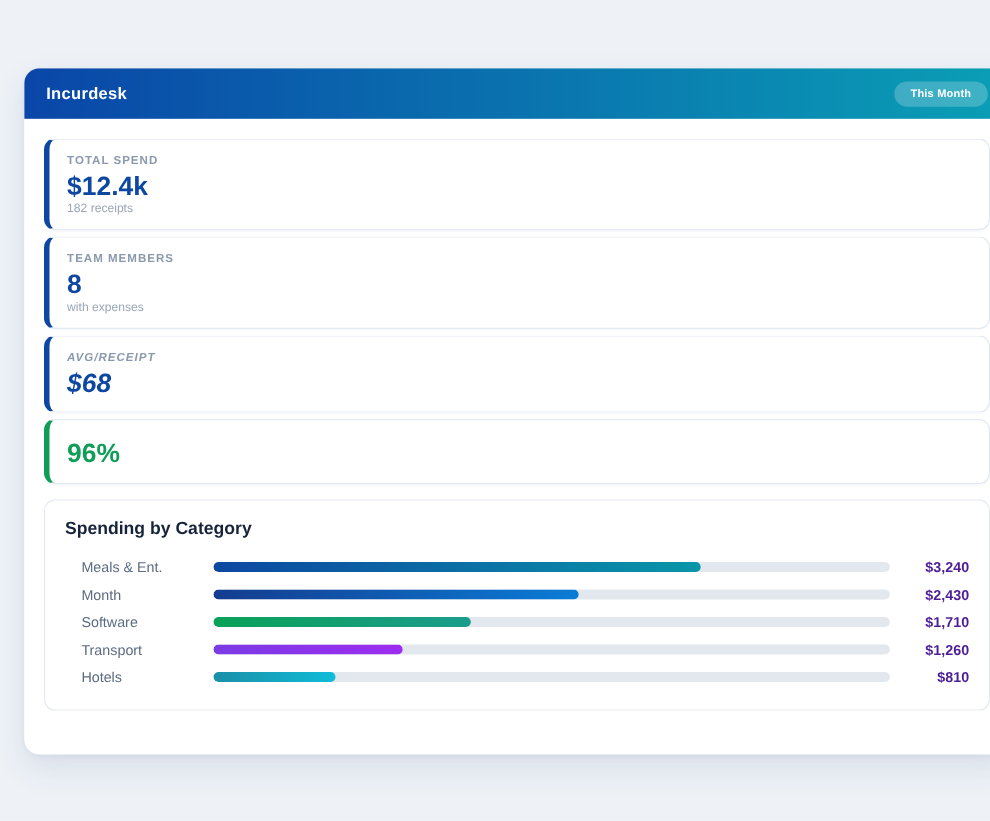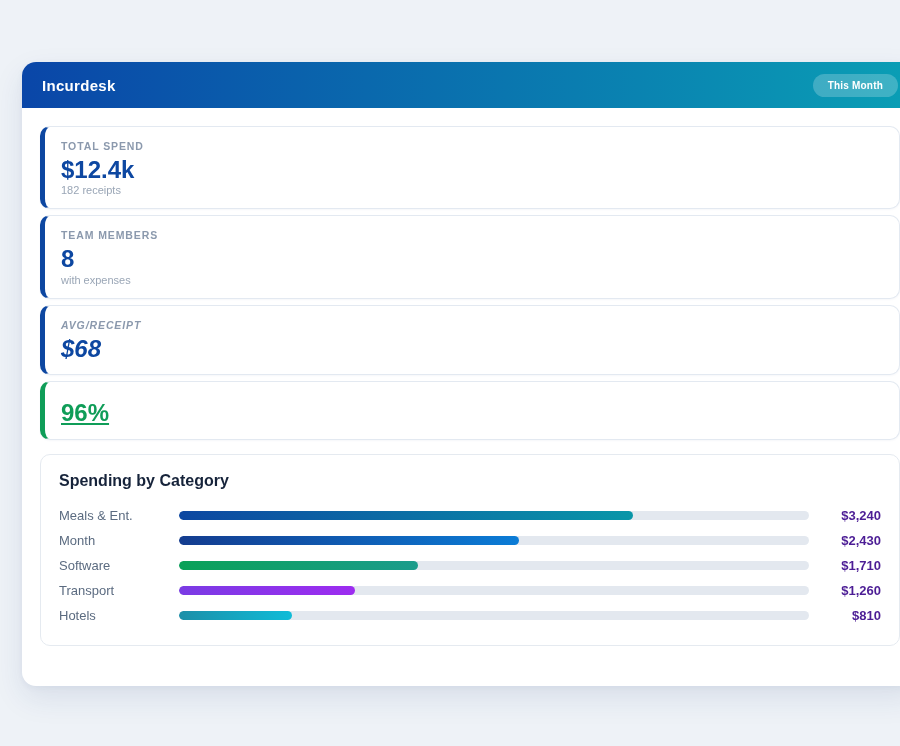--- a/index.html
+++ b/index.html
@@ -90,20 +90,21 @@
   .category-row {
     display: flex;
     align-items: center;
     height: 25px;
   }
   .category-label {
     width: 120px;
     flex: 0 0 120px;
     font-size: 13px;
     color: #5b6b80;
+    margin-left: 15px;
   }
   .bar-track {
     flex: 1;
     height: 9px;
     background: #e3e8ef;
     border-radius: 5px;
     overflow: hidden;
     margin-right: 10px;
   }
   .bar-fill {
@@ -142,21 +143,21 @@
       <div class="stat-sub">with expenses</div>
     </div>
 
     <div class="stat-card" style="border-left-color: rgb(13, 71, 161); font-style: italic;">
       <div class="stat-label">AVG/RECEIPT</div>
       <div class="stat-value" style="color: rgb(13, 71, 161);">$68</div>
 
     </div>
 
     <div class="stat-card" style="border-left-color: rgb(15, 157, 88);">
-      <div class="stat-value" style="color: rgb(15, 157, 88); text-decoration: underline;">96%</div>
+      <div class="stat-value" style="color: rgb(15, 157, 88);">96%</div>
 
     </div>
 
     <div class="category-card">
       <div class="category-title">Spending by Category</div>
 
       <div class="category-row">
         <div class="category-label">Meals &amp; Ent.</div>
         <div class="bar-track">
           <div class="bar-fill" style="width: 72%; background: linear-gradient(90deg, rgb(13, 71, 161), rgb(9, 150, 168));"></div>

